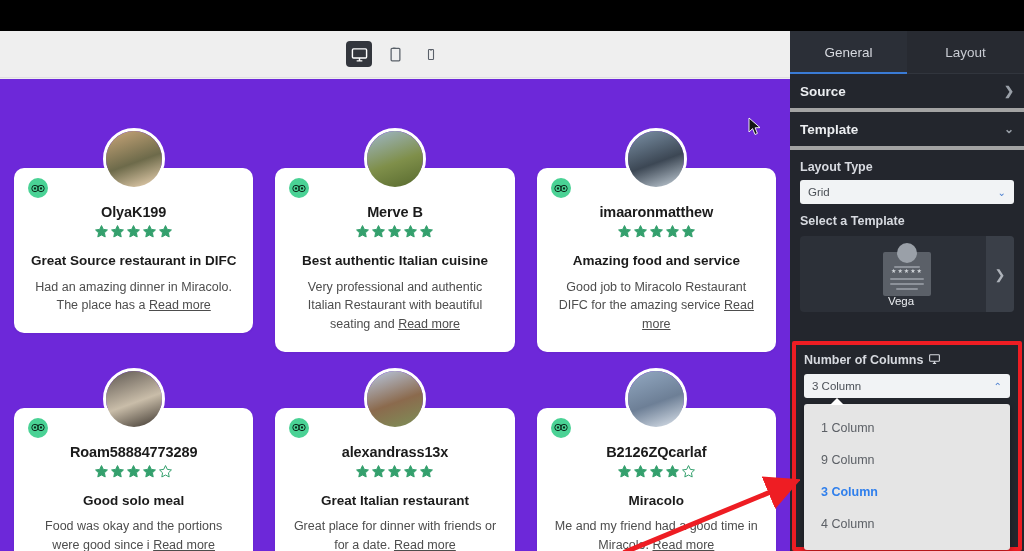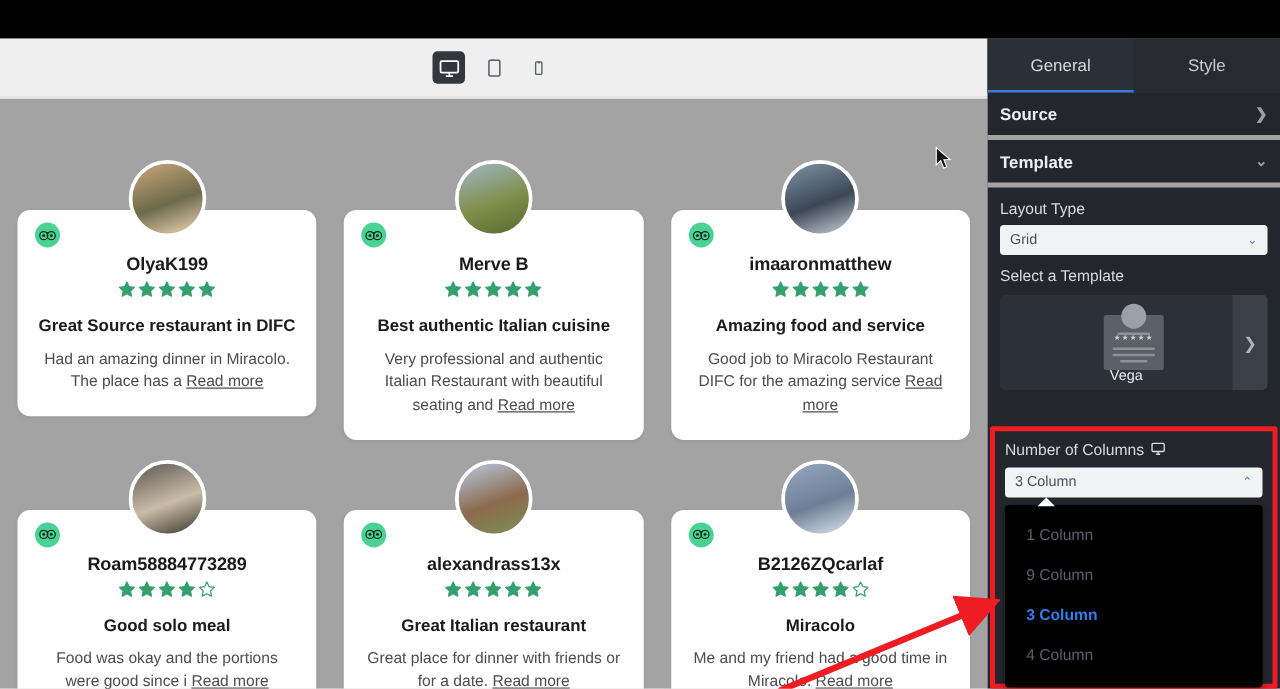--- a/index.html
+++ b/index.html
@@ -31,21 +31,21 @@
   .device-btn {
     width: 26px; height: 26px; border-radius: 4px;
     display: flex; align-items: center; justify-content: center;
     color: #5a6069;
   }
   .device-btn.active { background: #33363d; color: #ffffff; }
   .device-btn svg { display: block; }
 
   .canvas {
     position: absolute; left: 0; top: 48px; width: 790px; height: 472px;
-    background: #a3a3a3;
+    background: #6d28d9;
   }
 
   
   .grid {
     position: absolute; left: 0; top: 0; width: 790px;
     display: grid; grid-template-columns: repeat(3, 1fr);
     column-gap: 22px; row-gap: 16px;
     padding: 49px 14px 0 14px;
   }
   .card-wrap { position: relative; padding-top: 40px; }
@@ -101,21 +101,21 @@
     height: 2px; background: #3a7bd5;
   }
   .row {
     height: 38px; display: flex; align-items: center; justify-content: space-between;
     padding: 0 10px; border-bottom: 4px solid #a3a3a3;
     font-size: 13.5px; font-weight: bold; color: #eceef1;
   }
   .row .chev { color: #9aa0a8; font-size: 12px; }
   .section { padding: 10px 10px 0 10px; }
   .field-label {
-    font-size: 12.5px; color: #d7dae0; margin-bottom: 6px; font-weight: normal;
+    font-size: 12.5px; color: #d7dae0; margin-bottom: 6px; font-weight: bold;
     display: flex; align-items: center; gap: 5px;
   }
   .select {
     height: 24px; background: #f1f3f5; border-radius: 3px;
     display: flex; align-items: center; justify-content: space-between;
     padding: 0 8px; font-size: 11.5px; color: #4b5057;
   }
   .select .caret { color: #4a7fd0; font-size: 10px; }
 
   .tpl-box {
@@ -144,21 +144,21 @@
   }
   .tpl-name { position: absolute; left: 0; right: 12px; bottom: 5px; text-align: center; font-size: 11.5px; color: #eceef1; }
 
   
   .hl {
     position: absolute; left: 2px; top: 310px; width: 230px; height: 210px;
     border: 4px solid #ee1d23; border-radius: 2px;
   }
   .hl-inner { padding: 7px 8px 3px 8px; }
   .dropdown {
-    margin-top: 6px; background: #000000; border-radius: 3px;
+    margin-top: 6px; background: #e5e5e5; border-radius: 3px;
     box-shadow: 0 2px 6px rgba(0,0,0,0.35);
     padding: 8px 0 10px 0; position: relative;
   }
   .dropdown::before {
     content: ""; position: absolute; left: 26px; top: -6px;
     border-left: 7px solid transparent; border-right: 7px solid transparent;
     border-bottom: 7px solid #ffffff;
   }
   .dd-item {
     height: 32px; display: flex; align-items: center; padding-left: 17px;
@@ -428,21 +428,21 @@
     </div>
   </div>
 
   <div class="panel">
 
     <div class="tabs">
       <div class="tab active">
         <span>General</span>
       </div>
       <div class="tab inactive">
-        <span>Style</span>
+        <span>Layout</span>
       </div>
     </div>
 
     <div class="row">
       <span>Source</span>
       <span class="chev">❯</span>
     </div>
 
     <div class="row">
       <span>Template</span>

